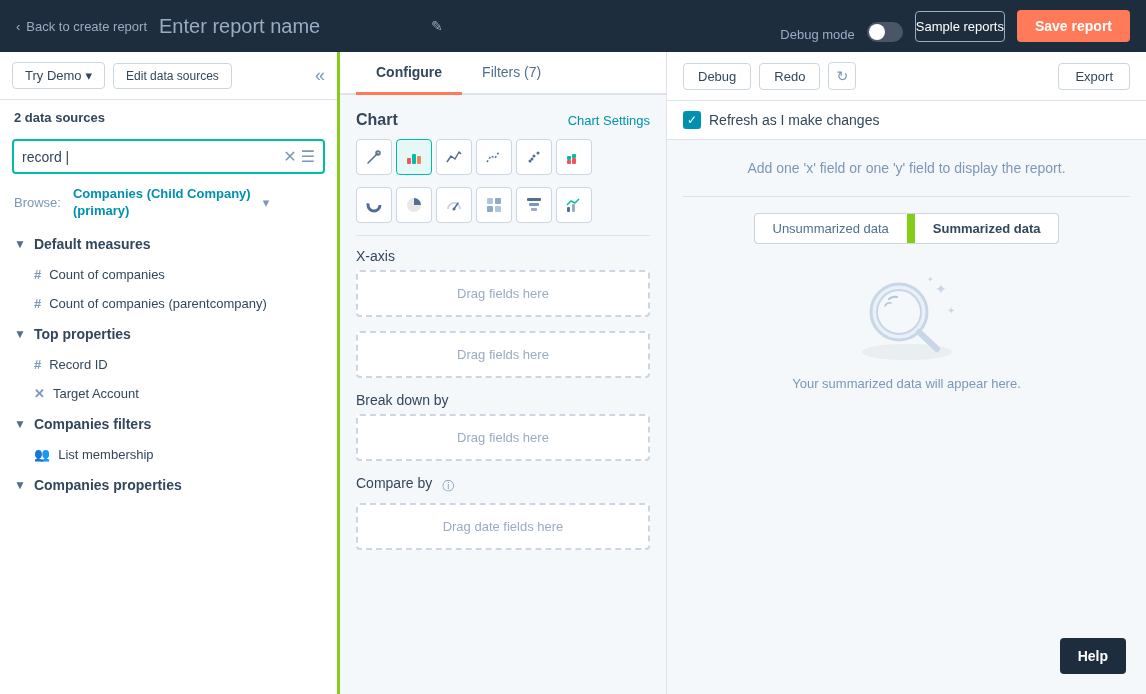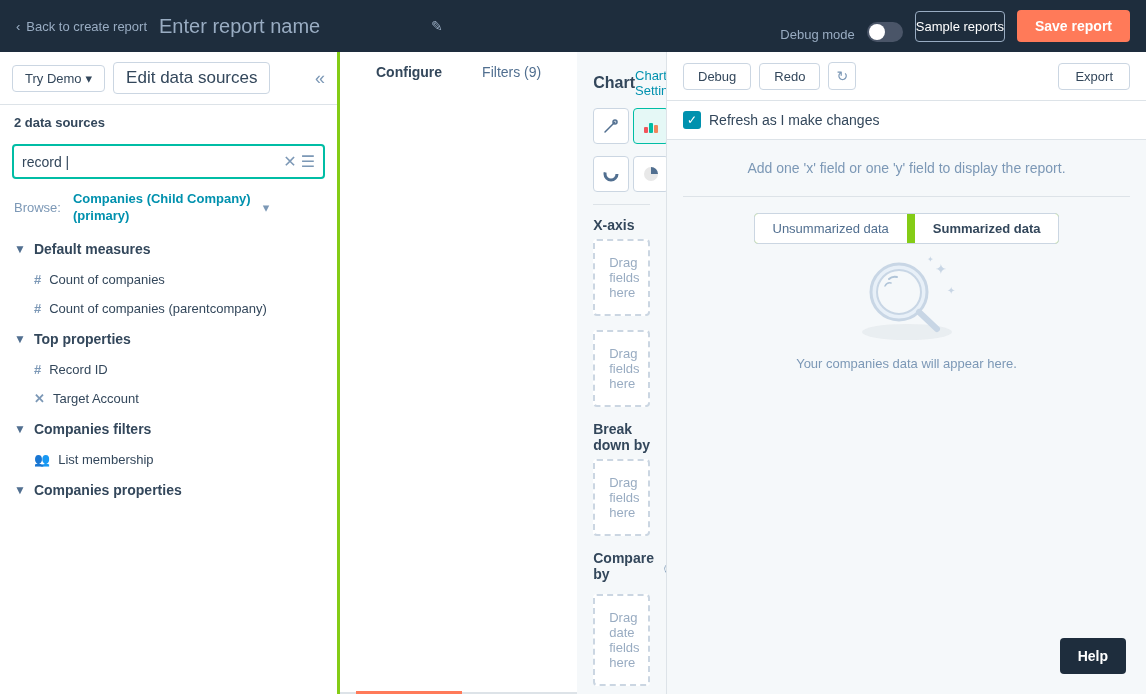--- a/index.html
+++ b/index.html
@@ -50,21 +50,21 @@
       display: flex; align-items: center; gap: 8px; padding: 10px 12px;
       border-bottom: 1px solid #dde3e8;
     }
     .try-demo-btn {
       background: #fff; border: 1.5px solid #cbd6e2; color: #33475b;
       padding: 5px 12px; border-radius: 4px; cursor: pointer; font-size: 13px;
       display: flex; align-items: center; gap: 4px;
     }
     .edit-sources-btn {
       background: #fff; border: 1.5px solid #cbd6e2; color: #33475b;
-      padding: 5px 12px; border-radius: 4px; cursor: pointer; font-size: 17px;
+      padding: 5px 12px; border-radius: 4px; cursor: pointer; font-size: 12px;
     }
     .collapse-btn { margin-left: auto; background: none; border: none; cursor: pointer; color: #7c98b6; font-size: 18px; }
 
     .data-sources-label { padding: 10px 14px; font-size: 13px; font-weight: 600; color: #33475b; }
 
     .search-row { padding: 4px 12px 8px; }
     .search-box {
       display: flex; align-items: center;
       border: 2px solid #00bda5; border-radius: 4px; padding: 6px 8px; background: #fff;
     }
@@ -86,21 +86,21 @@
     }
     .section-header .chevron { font-size: 12px; color: #516f90; }
     .section-item {
       display: flex; align-items: center; gap: 8px;
       padding: 7px 14px 7px 34px; font-size: 13px; cursor: pointer; color: #33475b;
     }
     .item-icon { font-size: 13px; color: #7c98b6; font-weight: 700; }
 
     
     .center-panel {
-      flex: 1; background: #f5f8fa; display: flex; overflow: hidden;
+      flex: 1; background: #f5f8fa; display: flex; flex-direction: column; overflow: hidden;
     }
     .tabs-bar {
       display: flex; background: #fff; border-bottom: 2px solid #dde3e8; padding: 0 16px;
     }
     .tab {
       padding: 12px 20px; font-size: 14px; cursor: pointer; border-bottom: 3px solid transparent;
       margin-bottom: -2px; color: #516f90;
     }
     .tab.active { border-bottom-color: #ff7a59; color: #33475b; font-weight: 600; }
 
@@ -114,21 +114,21 @@
 
     .chart-grid { display: grid; grid-template-columns: repeat(6, 36px); gap: 4px; margin-bottom: 12px; }
     .chart-btn {
       width: 36px; height: 36px; border: 1.5px solid #cbd6e2; background: #fff;
       border-radius: 4px; cursor: pointer; display: flex; align-items: center; justify-content: center;
       font-size: 16px; color: #516f90;
     }
     .chart-btn.active { border-color: #00bda5; background: #e5f8f6; }
 
     .axis-section { margin-bottom: 14px; }
-    .axis-label { font-size: 14px; font-weight: 700; margin-bottom: 6px; }
+    .axis-label { font-size: 14px; font-weight: 400; margin-bottom: 6px; }
     .drop-zone {
       border: 2px dashed #cbd6e2; border-radius: 4px; background: #fff;
       padding: 14px; text-align: center; color: #99acc2; font-size: 13px; cursor: pointer;
     }
 
     .compare-by-row { display: flex; align-items: center; gap: 10px; margin-bottom: 6px; }
     .info-icon { color: #7c98b6; font-size: 12px; }
 
     
     .right-panel {
@@ -152,21 +152,21 @@
       display: flex; align-items: center; justify-content: center; color: #fff; font-size: 12px; cursor: pointer;
     }
     .refresh-label { font-size: 14px; color: #33475b; }
 
     .chart-placeholder {
       flex: 1; display: flex; flex-direction: column; align-items: center; justify-content: flex-start;
       padding: 20px 16px 0;
     }
     .add-field-msg { color: #7c98b6; font-size: 14px; margin-bottom: 20px; text-align: center; }
 
-    .data-toggle-row { display: flex; gap: 8px; border: 1.5px solid #cbd6e2; border-radius: 4px; overflow: hidden; background: #84cc16; }
+    .data-toggle-row { display: flex; gap: 8px; border: 1.5px solid #cbd6e2; border-radius: 4px; overflow: hidden; background: #84cc16; margin-bottom: 20px; }
     .data-toggle-btn { padding: 7px 18px; font-size: 13px; cursor: pointer; border: none; background: #fff; color: #516f90; }
     .data-toggle-btn.active { background: #fff; font-weight: 600; color: #33475b; }
 
     .magnifier-illustration { width: 120px; height: 100px; margin-bottom: 12px; }
     .summarized-msg { color: #7c98b6; font-size: 13px; text-align: center; }
 
     .help-btn {
       position: fixed; bottom: 20px; right: 20px;
       background: #1e2d3d; color: #fff; padding: 10px 18px;
       border-radius: 4px; font-size: 14px; font-weight: 600; cursor: pointer;
@@ -267,21 +267,21 @@
 
     </div>
   </div>
 
   <div class="center-panel">
     <div class="tabs-bar">
       <div class="tab active">
         <span>Configure</span>
       </div>
       <div class="tab">
-        <span>Filters (9)</span>
+        <span>Filters (7)</span>
       </div>
     </div>
 
     <div class="configure-panel">
 
       <div class="chart-section-header">
         <span class="chart-label">Chart</span>
         <span class="chart-settings-link">Chart Settings</span>
       </div>
 
@@ -451,19 +451,19 @@
         <line x1="72" y1="68" x2="90" y2="85" stroke="#c8d6e5" stroke-width="6" stroke-linecap="round"></line>
 
         <path d="M42 35 Q45 32 50 33" stroke="#b0c4d8" stroke-width="2" stroke-linecap="round"></path>
         <path d="M38 42 Q40 38 44 39" stroke="#b0c4d8" stroke-width="1.5" stroke-linecap="round"></path>
 
         <text x="88" y="30" font-size="14" fill="#c8d6e5">✦</text>
         <text x="100" y="50" font-size="10" fill="#c8d6e5">✦</text>
         <text x="80" y="18" font-size="8" fill="#c8d6e5">✦</text>
       </svg>
 
-      <div class="summarized-msg">Your companies data will appear here.</div>
+      <div class="summarized-msg">Your summarized data will appear here.</div>
     </div>
   </div>
 
 </div>
 
 <div class="help-btn">Help</div>
 
 </body></html>

